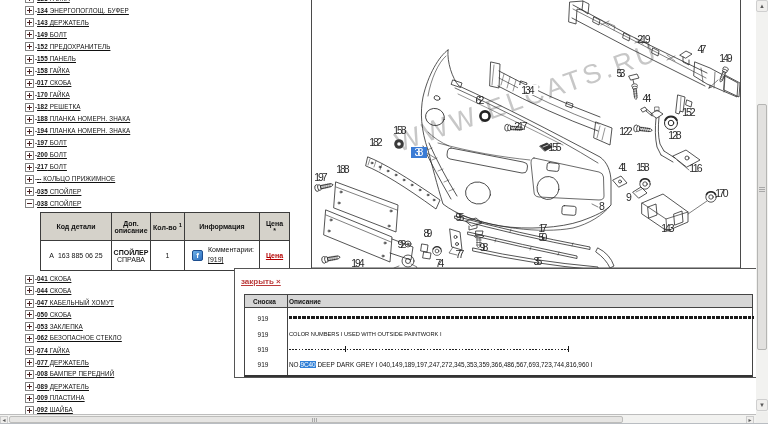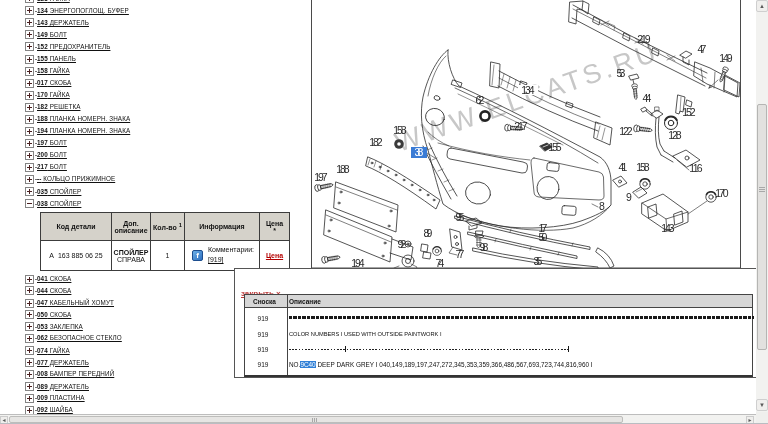--- a/index.html
+++ b/index.html
@@ -21,21 +21,21 @@
   
   #ptable { position:absolute; left:40px; top:212px; border-collapse:collapse;
             font-size:7px; color:#111; }
   #ptable td, #ptable th { border:1px solid #3c3c3c; text-align:center; vertical-align:middle; }
   #ptable th { background:#d5d2ca; font-weight:bold; padding:1px 2px; }
   #ptable td { background:#fff; }
 
   
   #popup { position:absolute; left:234px; top:268px; width:523px; height:110px;
            background:#fff; border:1px solid #555; }
-  #close { position:absolute; left:6px; top:20px; color:#bb3a3a; font-size:8px; font-weight:bold;
+  #close { position:absolute; left:6px; top:8px; color:#bb3a3a; font-size:8px; font-weight:bold;
            text-decoration:underline; }
   #ftable { position:absolute; left:9px; top:25px; width:509px; height:83px;
             border:1px solid #444; border-bottom:2px solid #333; font-size:6px; color:#111; }
   #fhdr { position:absolute; left:0; top:0; right:0; height:13px; background:#d6d6d6;
           border-bottom:1px solid #444; font-weight:bold; }
   #fcol { position:absolute; left:42px; top:0; bottom:0; width:1px; background:#444; }
   .fnum { position:absolute; left:0; width:36px; text-align:center; font-size:6.5px; }
   .ftxt { position:absolute; left:44px; white-space:nowrap; }
 
   

